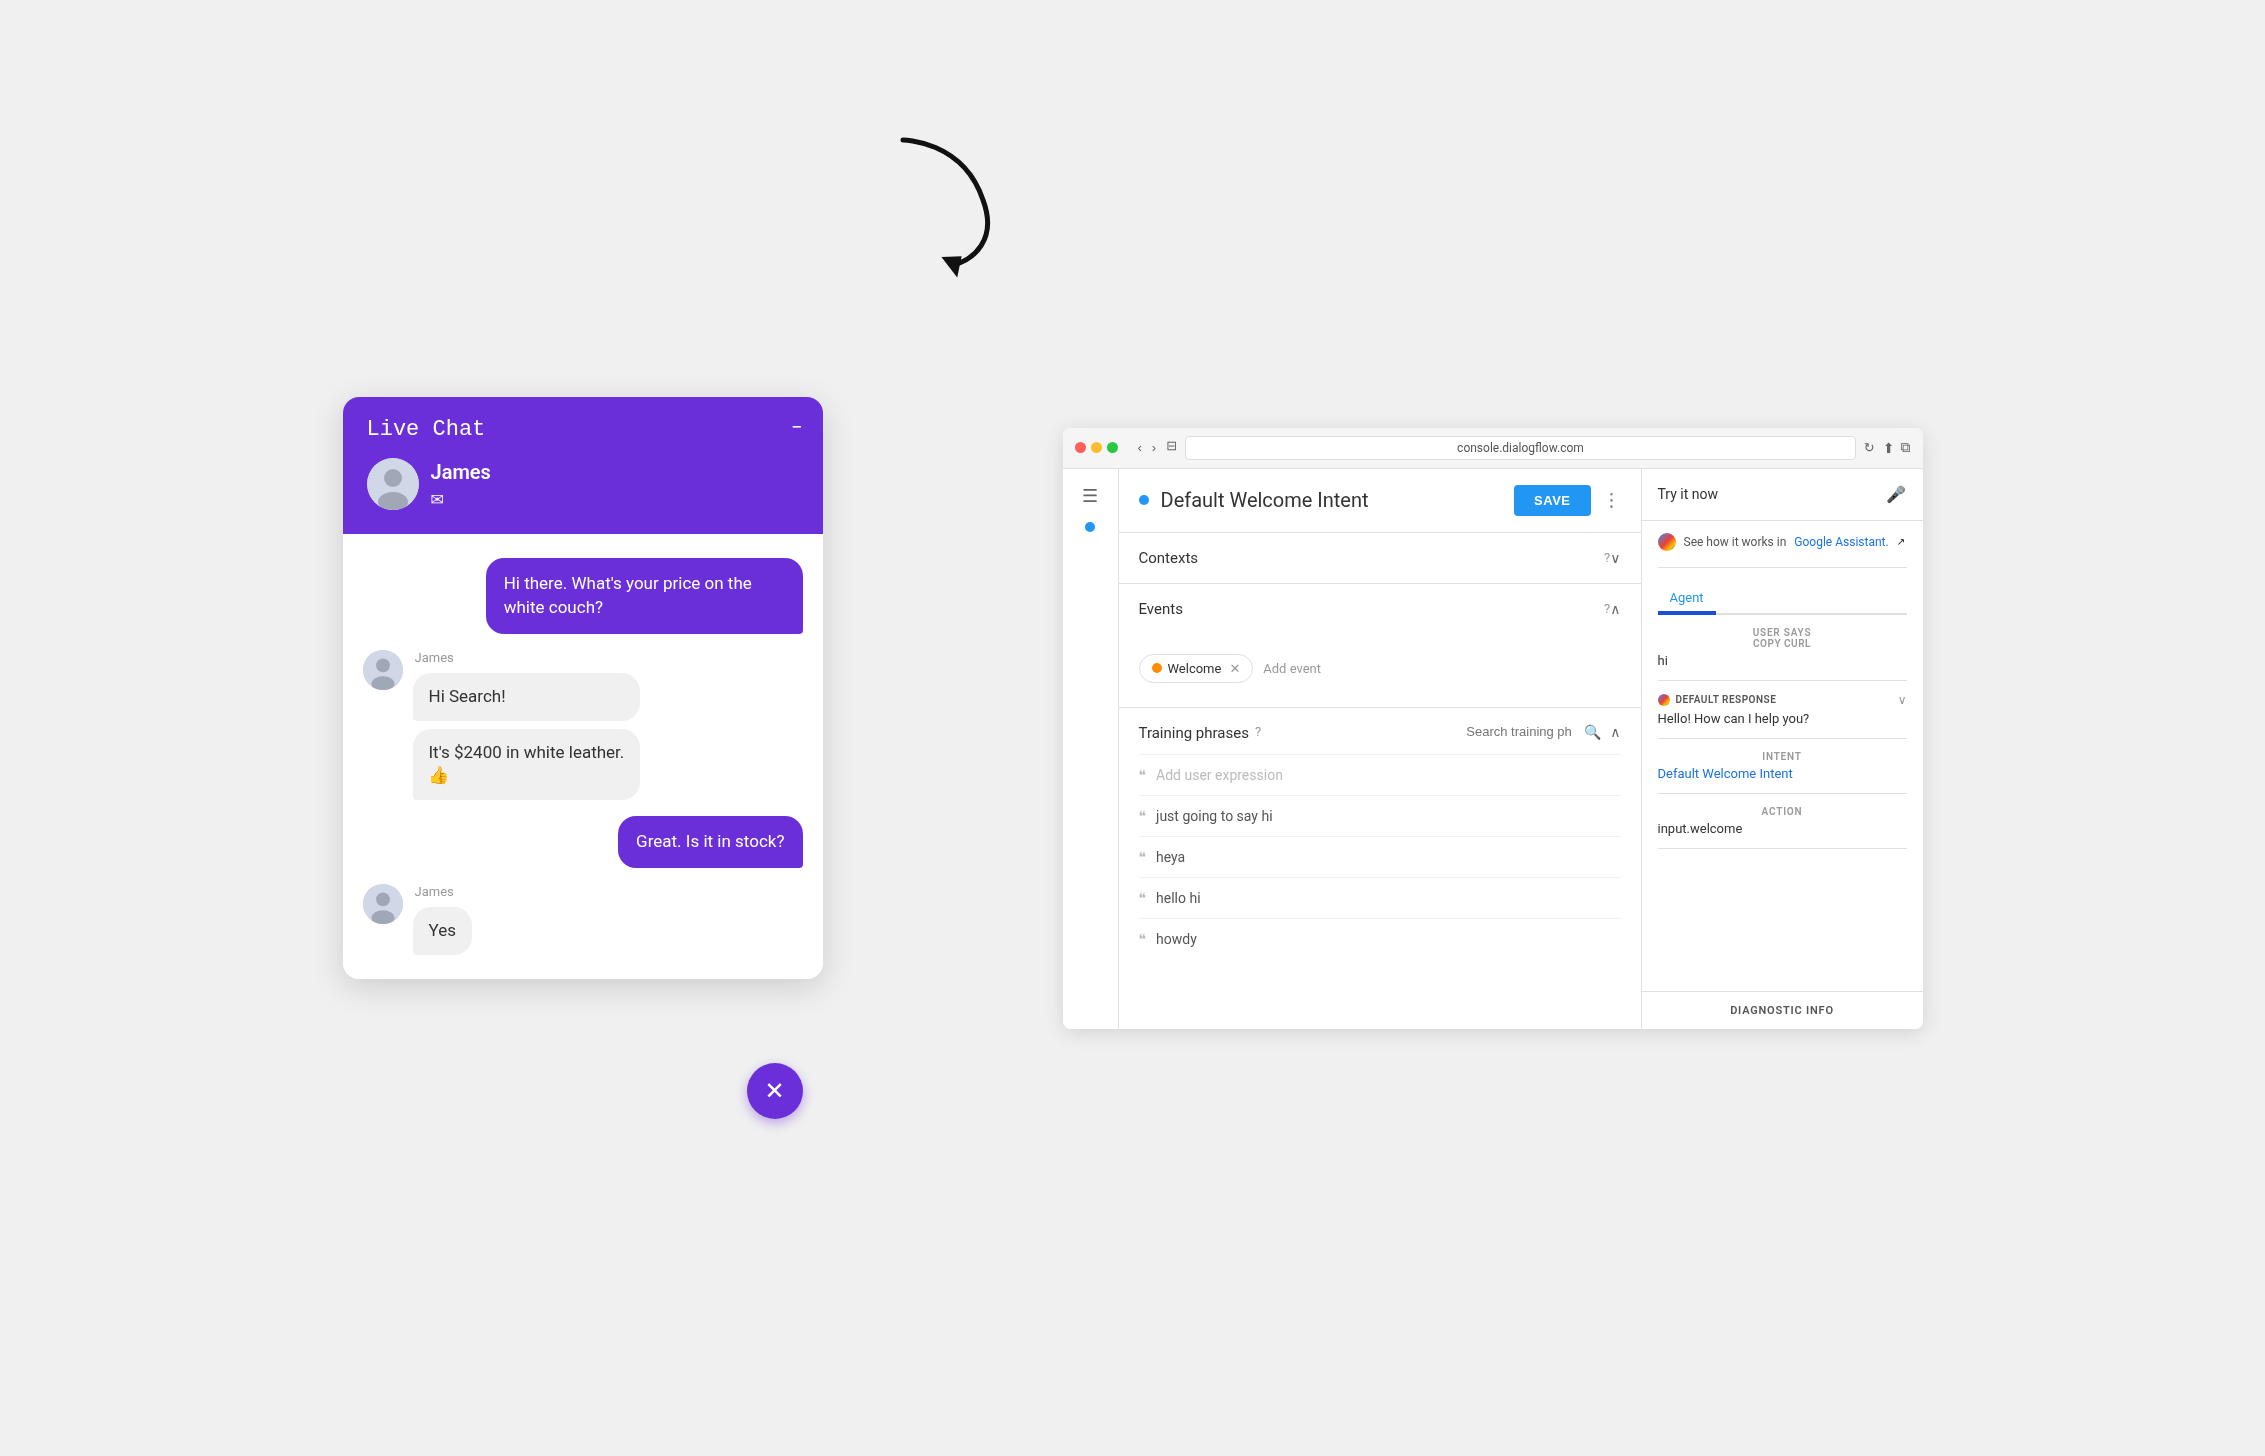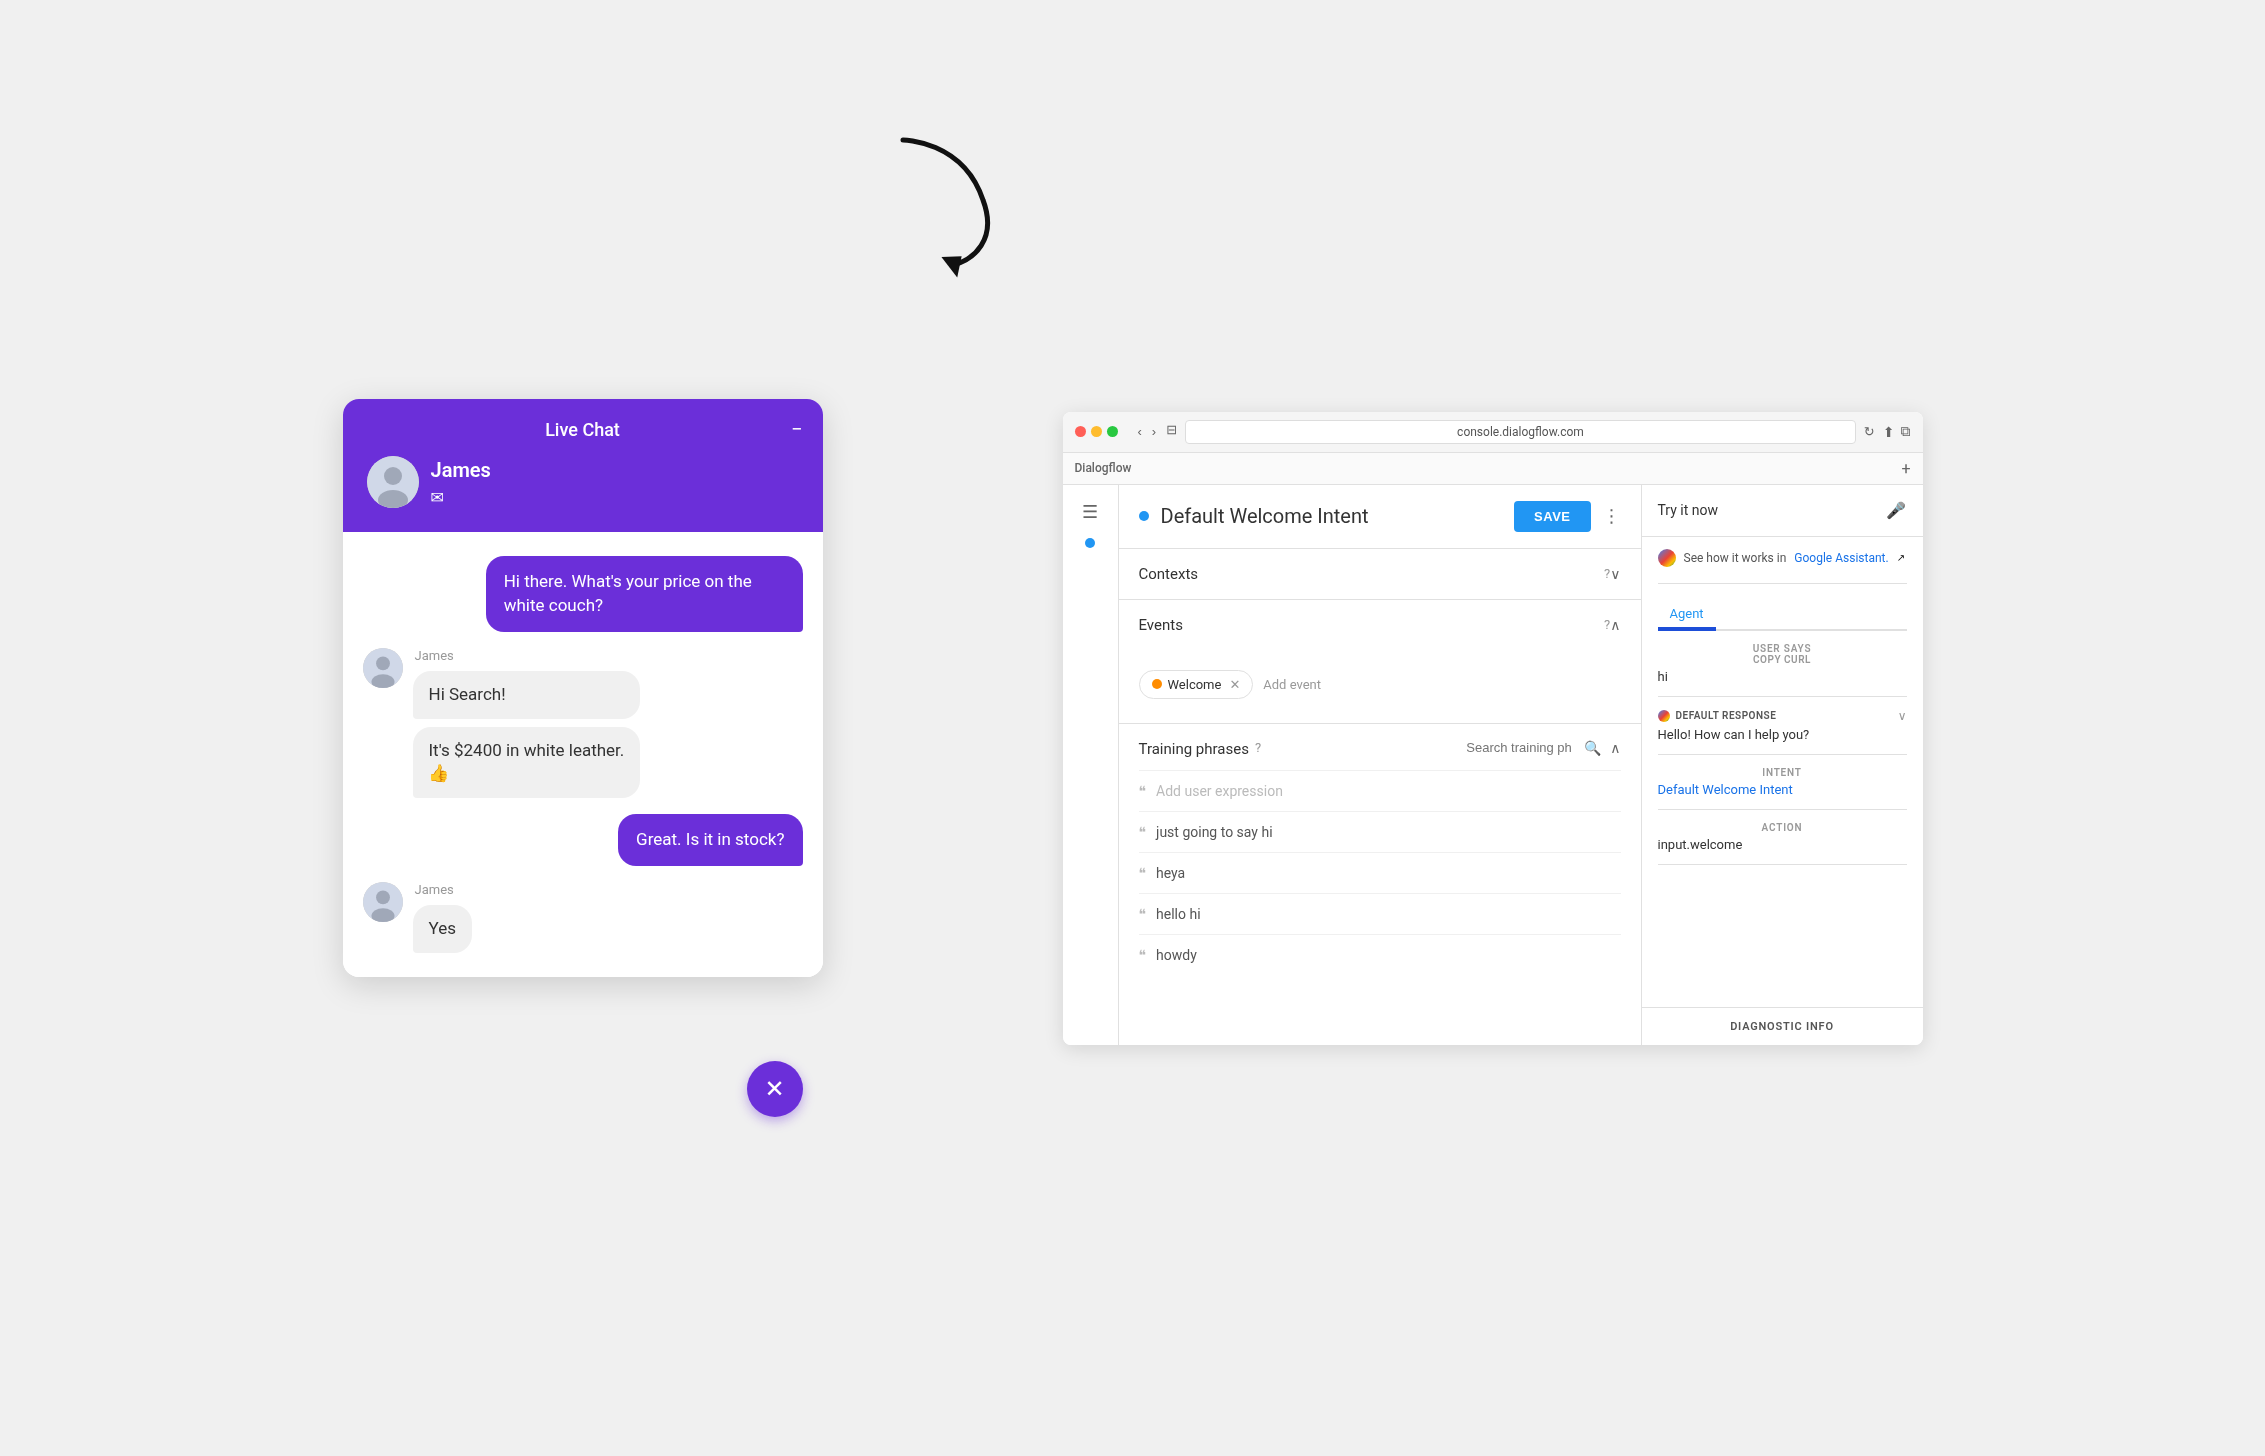--- a/index.html
+++ b/index.html
@@ -25,24 +25,25 @@
       position: relative;
       flex-shrink: 0;
     }
     .chat-header {
       background: #6B2FD9;
       padding: 20px 24px 24px;
       color: #fff;
       position: relative;
     }
     .chat-header-title {
-      text-align: center;
-      font-size: 18px;
+      text-align: left;
+      font-size: 22px;
       font-weight: 500;
       margin-bottom: 16px;
+      font-family: Liberation Mono, monospace;
     }
     .chat-header-minimize {
       position: absolute;
       top: 18px;
       right: 20px;
       color: #fff;
       font-size: 20px;
       cursor: pointer;
     }
     .chat-header-user {
@@ -677,24 +678,20 @@
     <div class="browser-url-bar">
       <span>console.dialogflow.com</span>
     </div>
     <span class="browser-refresh">↻</span>
     <div class="browser-actions">
       <button class="browser-action-btn">⬆</button>
       <button class="browser-action-btn">⧉</button>
     </div>
   </div>
 
-  <div class="dialogflow-bar">
-    <span class="dialogflow-bar-title">Dialogflow</span>
-    <span class="dialogflow-bar-plus">+</span>
-  </div>
 
   <div class="df-content">
 
     <div class="df-sidebar">
       <span class="df-sidebar-icon">☰</span>
       <div class="df-sidebar-dot"></div>
     </div>
 
     <div class="df-main">
 

